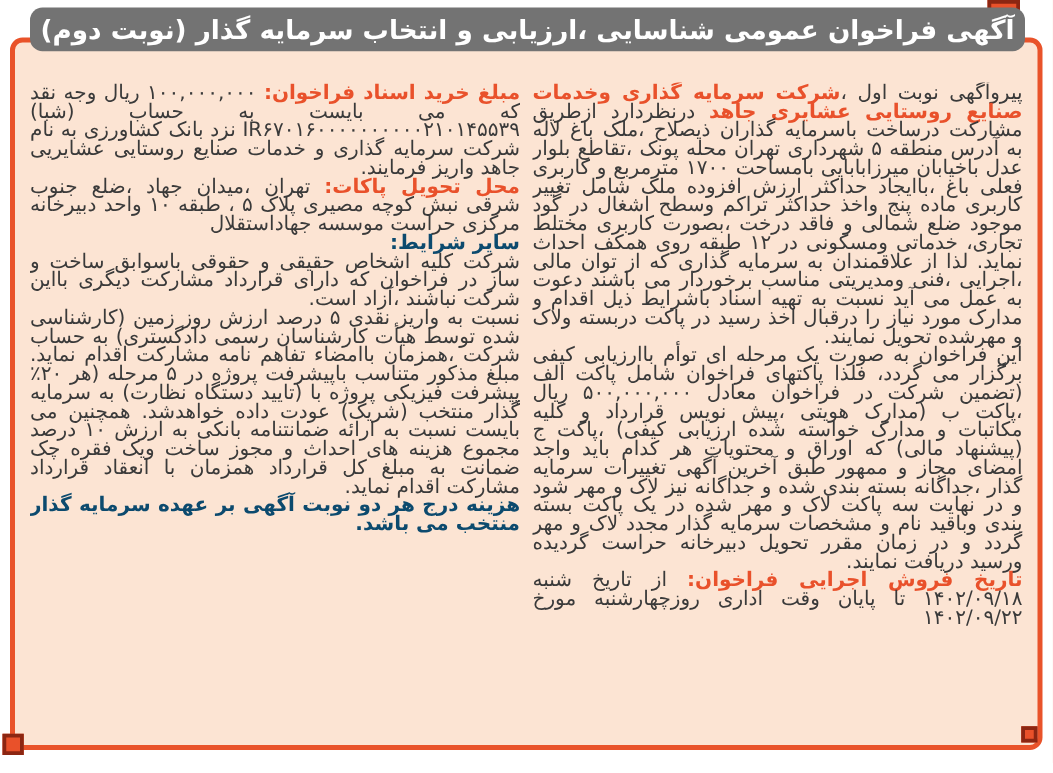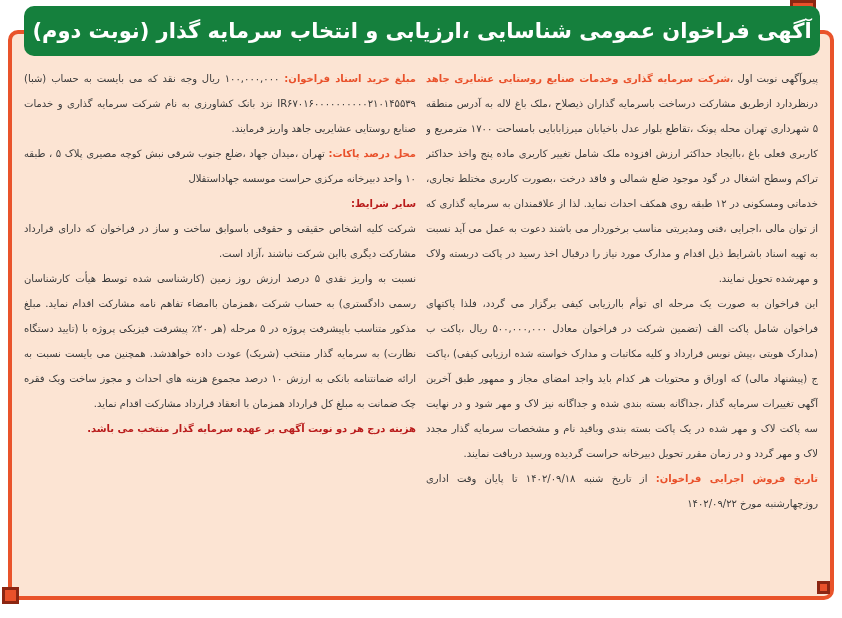--- a/index.html
+++ b/index.html
@@ -26,34 +26,34 @@
   }
   .columns {
     position: absolute;
     top: 32px; right: 12px; left: 12px; bottom: 8px;
     display: flex;
     gap: 10px;
     overflow: hidden;
   }
   .col { flex: 1 1 0; overflow: hidden; }
   .para {
-    font-size: 10px;
-    line-height: 25px;
+    font-size: 16px;
+    line-height: 15px;
     color: #3a3a3a;
     text-align: justify;
     direction: rtl;
   }
   .accent { color: #e9512b; font-weight: bold; }
-  .accent-line { color: #b91c1c; font-weight: bold; }
+  .accent-line { color: #0c4a6e; font-weight: bold; }
   
   .banner {
     position: absolute;
     top: 6px; right: 22px; left: 24px;
-    height: 50px;
-    background: #15803d;
+    height: 35px;
+    background: #737373;
     border-radius: 10px;
     display: flex; align-items: center; justify-content: center;
     z-index: 3;
   }
   .banner-text {
     color: #ffffff;
     font-weight: bold;
     font-size: 21px;
     white-space: nowrap;
     letter-spacing: 0.5px;
@@ -94,21 +94,21 @@
 
       <div class="col">
         <p class="para"><span>پیروآگهی نوبت اول ،</span><span class="accent">شرکت سرمایه گذاری وخدمات صنایع روستایی عشایری جاهد</span><span> درنظردارد ازطریق مشارکت درساخت باسرمایه گذاران ذیصلاح ،ملک باغ لاله به آدرس منطقه ۵ شهرداری تهران محله پونک ،تقاطع بلوار عدل باخیابان میرزابابایی بامساحت ۱۷۰۰ مترمربع و کاربری فعلی باغ ،باایجاد حداکثر ارزش افزوده ملک شامل تغییر کاربری ماده پنج واخذ حداکثر تراکم وسطح اشغال در گود موجود ضلع شمالی و فاقد درخت ،بصورت کاربری مختلط تجاری، خدماتی ومسکونی در ۱۲ طبقه روی همکف احداث نماید. لذا از علاقمندان به سرمایه گذاری که از توان مالی ،اجرایی ،فنی ومدیریتی مناسب برخوردار می باشند دعوت به عمل می آید نسبت به تهیه اسناد باشرایط ذیل اقدام و مدارک مورد نیاز را درقبال اخذ رسید در پاکت دربسته ولاک و مهرشده تحویل نمایند.</span></p>
         <p class="para">این فراخوان به صورت یک مرحله ای توأم باارزیابی کیفی برگزار می گردد، فلذا پاکتهای فراخوان شامل پاکت الف (تضمین شرکت در فراخوان معادل ۵۰۰,۰۰۰,۰۰۰ ریال ،پاکت ب (مدارک هویتی ،پیش نویس قرارداد و کلیه مکاتبات و مدارک خواسته شده ارزیابی کیفی) ،پاکت ج (پیشنهاد مالی) که اوراق و محتویات هر کدام باید واجد امضای مجاز و ممهور طبق آخرین آگهی تغییرات سرمایه گذار ،جداگانه بسته بندی شده و جداگانه نیز لاک و مهر شود و در نهایت سه پاکت لاک و مهر شده در یک پاکت بسته بندی وباقید نام و مشخصات سرمایه گذار مجدد لاک و مهر گردد و در زمان مقرر تحویل دبیرخانه حراست گردیده ورسید دریافت نمایند.</p>
         <p class="para"><span class="accent">تاریخ فروش اجرایی فراخوان:</span><span> از تاریخ شنبه ۱۴۰۲/۰۹/۱۸ تا پایان وقت اداری روزچهارشنبه مورخ ۱۴۰۲/۰۹/۲۲</span></p>
 
       </div>
 
       <div class="col">
         <p class="para"><span class="accent">مبلغ خرید اسناد فراخوان:</span><span> ۱۰۰,۰۰۰,۰۰۰ ریال وجه نقد که می بایست به حساب (شبا) IR۶۷۰۱۶۰۰۰۰۰۰۰۰۰۰۲۱۰۱۴۵۵۳۹ نزد بانک کشاورزی به نام شرکت سرمایه گذاری و خدمات صنایع روستایی عشایریی جاهد واریز فرمایند.</span></p>
-        <p class="para"><span class="accent">محل درصد پاکات:</span><span> تهران ،میدان جهاد ،ضلع جنوب شرقی نبش کوچه مصیری پلاک ۵ ، طبقه ۱۰ واحد دبیرخانه مرکزی حراست موسسه جهاداستقلال</span></p>
+        <p class="para"><span class="accent">محل تحویل پاکات:</span><span> تهران ،میدان جهاد ،ضلع جنوب شرقی نبش کوچه مصیری پلاک ۵ ، طبقه ۱۰ واحد دبیرخانه مرکزی حراست موسسه جهاداستقلال</span></p>
         <p class="para accent-line">سایر شرایط:</p>
         <p class="para">شرکت کلیه اشخاص حقیقی و حقوقی باسوابق ساخت و ساز در فراخوان که دارای قرارداد مشارکت دیگری بااین شرکت نباشند ،آزاد است.</p>
         <p class="para">نسبت به واریز نقدی ۵ درصد ارزش روز زمین (کارشناسی شده توسط هیأت کارشناسان رسمی دادگستری) به حساب شرکت ،همزمان باامضاء تفاهم نامه مشارکت اقدام نماید. مبلغ مذکور متناسب باپیشرفت پروژه در ۵ مرحله (هر ۲۰٪ پیشرفت فیزیکی پروژه با (تایید دستگاه نظارت) به سرمایه گذار منتخب (شریک) عودت داده خواهدشد. همچنین می بایست نسبت به ارائه ضمانتنامه بانکی به ارزش ۱۰ درصد مجموع هزینه های احداث و مجوز ساخت ویک فقره چک ضمانت به مبلغ کل قرارداد همزمان با انعقاد قرارداد مشارکت اقدام نماید.</p>
         <p class="para accent-line">هزینه درج هر دو نوبت آگهی بر عهده سرمایه گذار منتخب می باشد.</p>
 
       </div>
 
     </div>
   </div>
 

